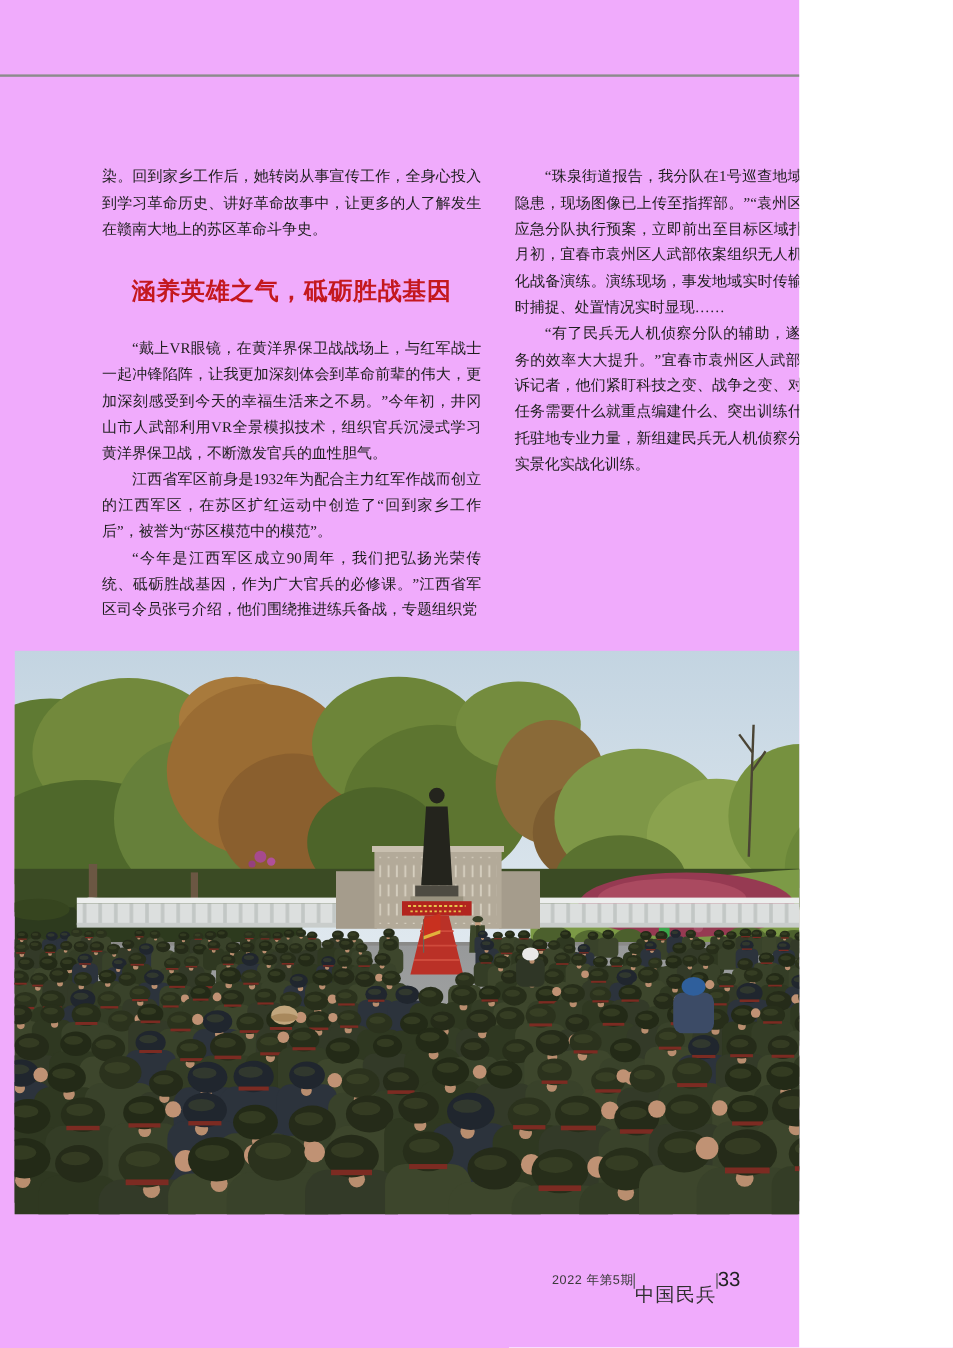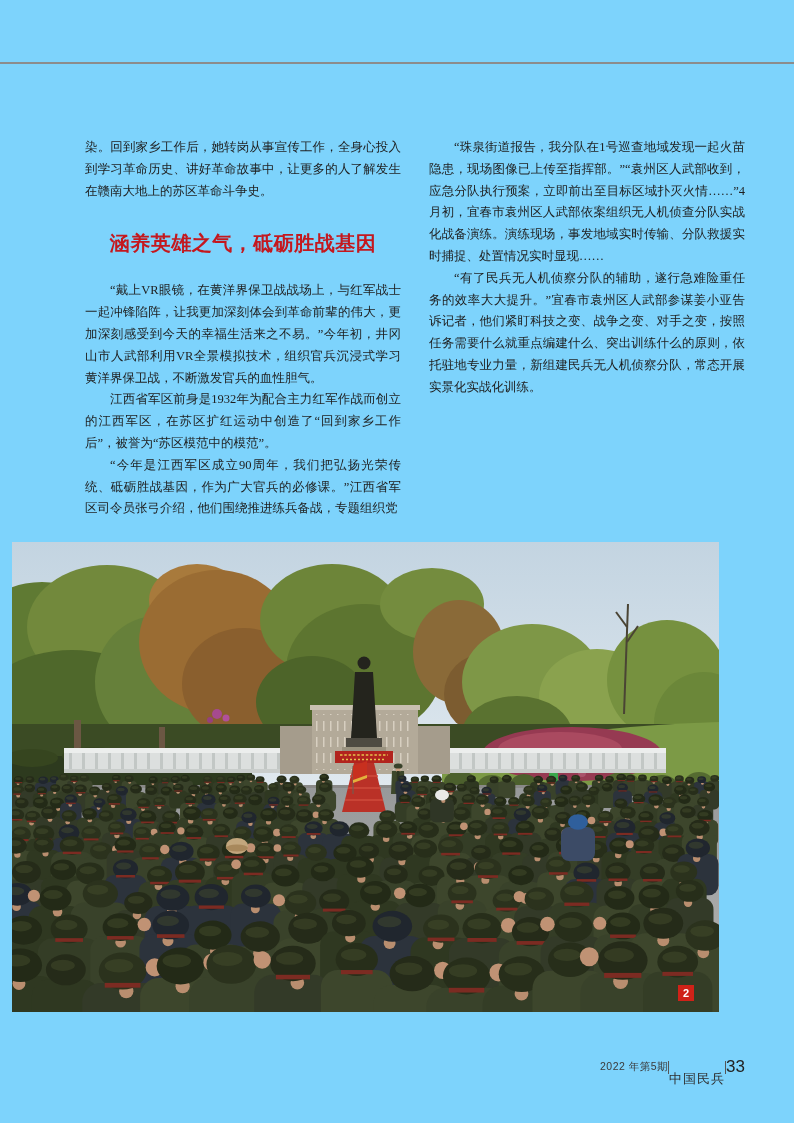--- a/index.html
+++ b/index.html
@@ -1,33 +1,33 @@
 <!DOCTYPE html>
 <html><head>
 <meta charset="utf-8">
 <style>
   html,body{margin:0;padding:0;background:#fff;}
-  .page{position:relative;width:794px;height:1123px;background:#7dd3fc;overflow:hidden;
+  .page{position:relative;width:666px;height:1123px;background:#f0abfc;overflow:hidden;
         font-family:"Liberation Serif","DejaVu Serif",serif;}
   .top-rule{position:absolute;left:0;top:62px;width:794px;height:2px;background:#8c8c8c;}
   .columns{position:absolute;left:85px;top:137px;width:660px;display:flex;gap:28px;}
   .col{width:316px;}
   .body-p{margin:0;font-size:12.5px;line-height:21.8px;color:#1e1e1e;text-align:justify;}
   .indent{text-indent:2em;}
   .section-heading{margin:28px 0 24px;font-family:"Liberation Sans","DejaVu Sans",sans-serif;
         font-weight:700;font-size:20px;line-height:26px;color:#c4181e;text-align:center;letter-spacing:.5px;}
   .photo{position:absolute;left:12px;top:542px;width:707px;height:470px;margin:0;overflow:hidden;}
   .photo svg{display:block;width:707px;height:470px;}
   .photo-badge{position:absolute;left:666px;top:443px;width:16px;height:16px;background:#cf2218;
         color:#fff;font-family:"Liberation Sans","DejaVu Sans",sans-serif;font-weight:700;font-size:11px;
         display:flex;align-items:center;justify-content:center;}
   .footer{position:absolute;top:1057px;right:49px;height:20px;display:flex;align-items:center;
         font-family:"Liberation Sans","DejaVu Sans",sans-serif;color:#3a3a3a;}
   .footer .issue{font-size:10.5px;letter-spacing:.5px;}
-  .footer .mag{font-size:13px;letter-spacing:1px;color:#2e2e2e;margin-top:24px;}
+  .footer .mag{font-size:16px;letter-spacing:1px;color:#2e2e2e;margin-top:24px;}
   .footer .sep{width:1px;height:13px;background:#555;}
   .footer .page-num{font-size:17px;color:#222;font-weight:500;}
 </style>
 </head>
 <body>
 
 <div class="page">
 
   <div class="top-rule"></div>
 

